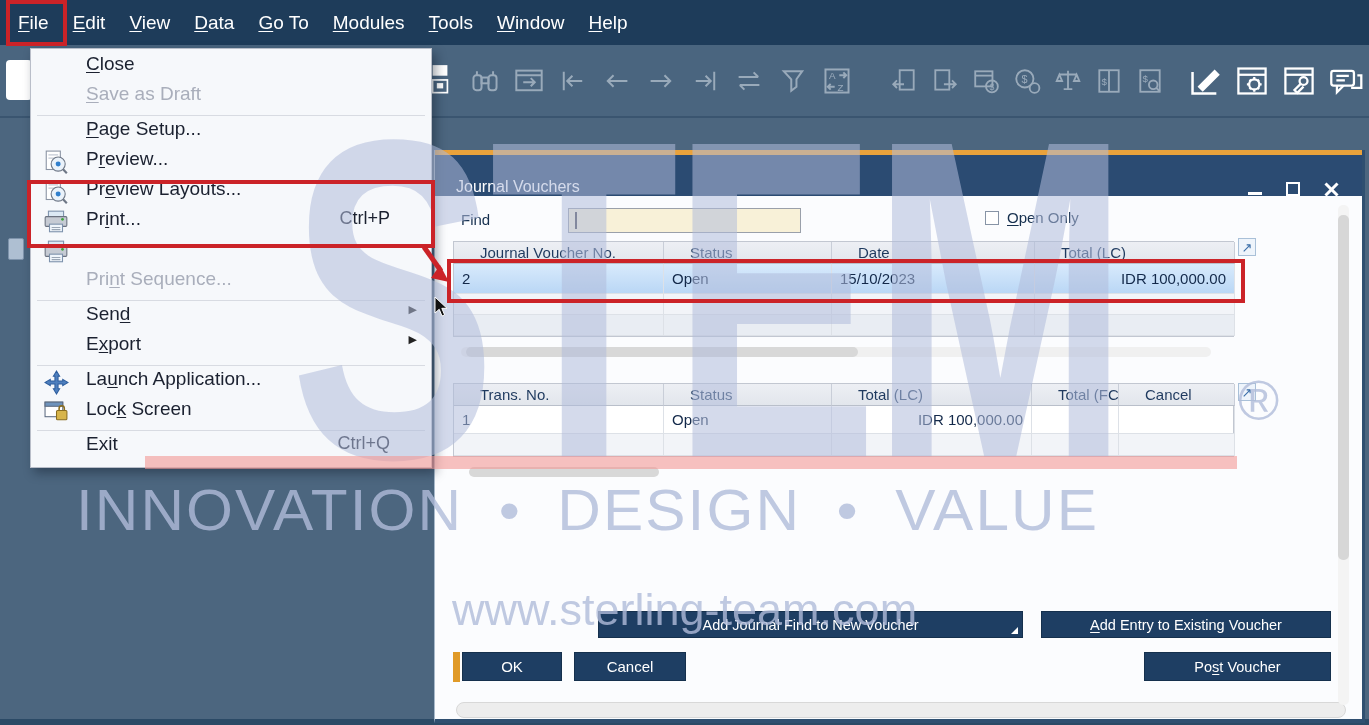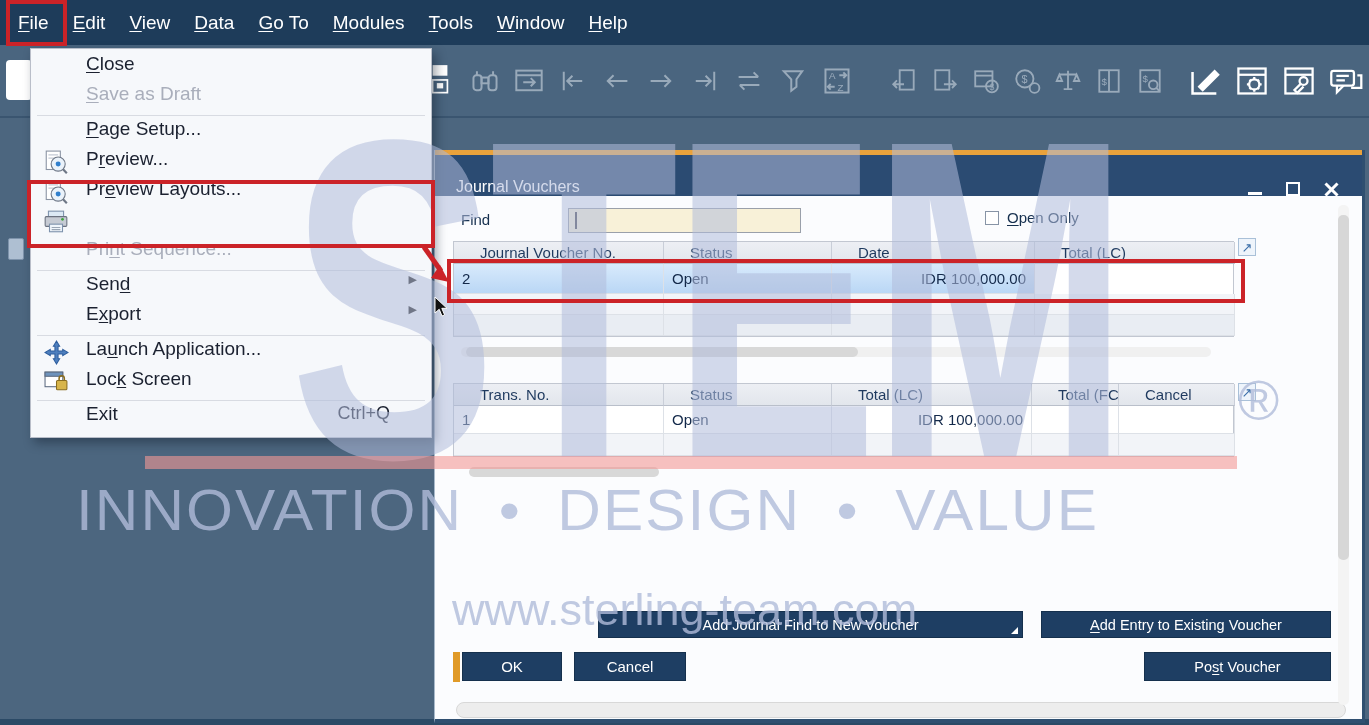--- a/index.html
+++ b/index.html
@@ -273,20 +273,21 @@
       <div class="gt" id="t1" style="left:18px;top:45px;width:781px">
           <div class="row" style="grid-template-columns: 210px 168px 203px 200px; height: 22px;">
             <div class="th" style="height: 22px;">Journal Voucher No.</div>
             <div class="th" style="height: 22px;">Status</div>
             <div class="th" style="height: 22px;">Date</div>
             <div class="th" style="height: 22px;">Total (LC)</div>
           </div>
           <div class="row sel" style="grid-template-columns: 210px 168px 203px 200px; height: 30px;">
             <div class="td">2</div>
             <div class="td">Open</div>
+            <div class="td">15/10/2023</div>
             <div class="td r">IDR 100,000.00</div>
           </div>
           <div class="row e1" style="grid-template-columns: 210px 168px 203px 200px; height: 21px;">
             <div class="td"></div>
             <div class="td"></div>
             <div class="td"></div>
             <div class="td"></div>
           </div>
           <div class="row e2" style="grid-template-columns: 210px 168px 203px 200px; height: 21px;">
             <div class="td"></div>
@@ -380,20 +381,33 @@
       <div class="fm-item">
         <span class="fm-ic">
           <svg width="26" height="24" viewBox="0 0 24 22">
             <rect x="5" y="1" width="14" height="5" fill="#DCE9F5" stroke="#7D92AC"></rect>
             <rect x="2" y="6" width="20" height="9" rx="1" fill="#C6CBD4" stroke="#6B7280"></rect>
             <circle cx="18" cy="8.5" r="1.3" fill="#3FA33F"></circle>
             <rect x="6" y="13" width="12" height="7" fill="#EFF5FB" stroke="#7D92AC"></rect>
             <path d="M8 16 h8 M8 18 h8" stroke="#9AA6B5"></path>
           </svg>
         </span>
+        <span class="fm-label">Pr<u>i</u>nt...</span>
+        <span class="fm-sc">Ctrl+P</span>
+      </div>
+      <div class="fm-item">
+        <span class="fm-ic">
+          <svg width="26" height="24" viewBox="0 0 24 22">
+            <rect x="5" y="1" width="14" height="5" fill="#DCE9F5" stroke="#7D92AC"></rect>
+            <rect x="2" y="6" width="20" height="9" rx="1" fill="#C6CBD4" stroke="#6B7280"></rect>
+            <circle cx="18" cy="8.5" r="1.3" fill="#3FA33F"></circle>
+            <rect x="6" y="13" width="12" height="7" fill="#EFF5FB" stroke="#7D92AC"></rect>
+            <path d="M8 16 h8 M8 18 h8" stroke="#9AA6B5"></path>
+          </svg>
+        </span>
       </div>
       <div class="fm-item dis">
         <span class="fm-label">Pri<u>n</u>t Sequence...</span>
       </div>
       <div class="fm-sep"></div>
       <div class="fm-item">
         <span class="fm-label">Sen<u>d</u></span>
         <span class="fm-sub">▶</span>
       </div>
       <div class="fm-item">

